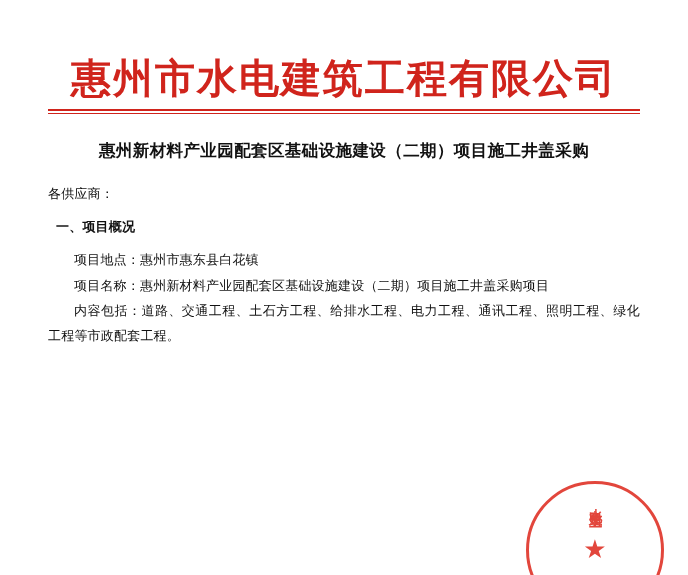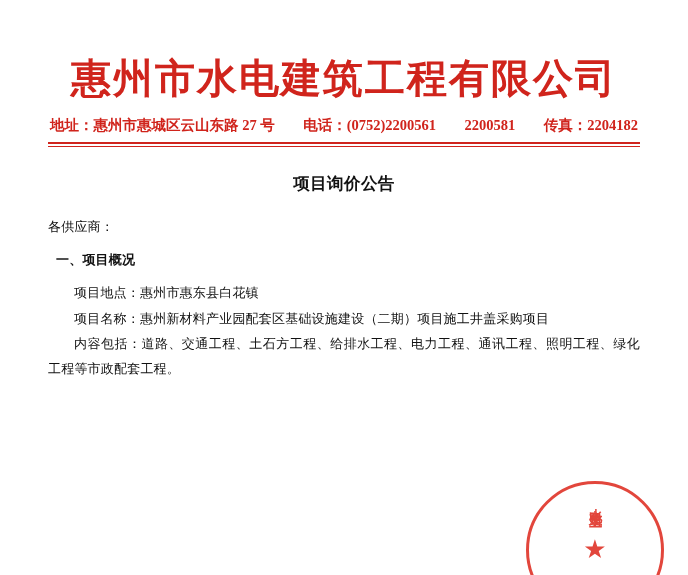--- a/index.html
+++ b/index.html
@@ -129,33 +129,27 @@
   }
 </style>
 </head>
 <body>
 
 <div class="page">
 
   <div class="letterhead">
     <div class="company-name">惠州市水电建筑工程有限公司</div>
 
-    <div class="contact-row">
-      <span class="contact-left">地址：惠州市惠城区云山东路 27 号</span>
-      <span class="contact-mid">电话：(0752)2200561</span>
-      <span class="contact-extra">2200581</span>
-      <span class="contact-right">传真：2204182</span>
-    </div>
 
     <hr class="rule-thick">
     <hr class="rule-thin">
   </div>
 
   <div class="doc-title">
-    <span class="line2">项目询价公告</span>
+    <span class="line1">惠州新材料产业园配套区基础设施建设（二期）项目施工井盖采购</span>
   </div>
 
   <div class="body-text">
     <p class="p-flush">各供应商：</p>
     <p class="p-section">一、项目概况</p>
     <p class="p-sub">项目地点：惠州市惠东县白花镇</p>
     <p class="p-sub">项目名称：惠州新材料产业园配套区基础设施建设（二期）项目施工井盖采购项目</p>
     <p class="p-sub">内容包括：道路、交通工程、土石方工程、给排水工程、电力工程、通讯工程、照明工程、绿化工程等市政配套工程。</p>
   </div>
 

